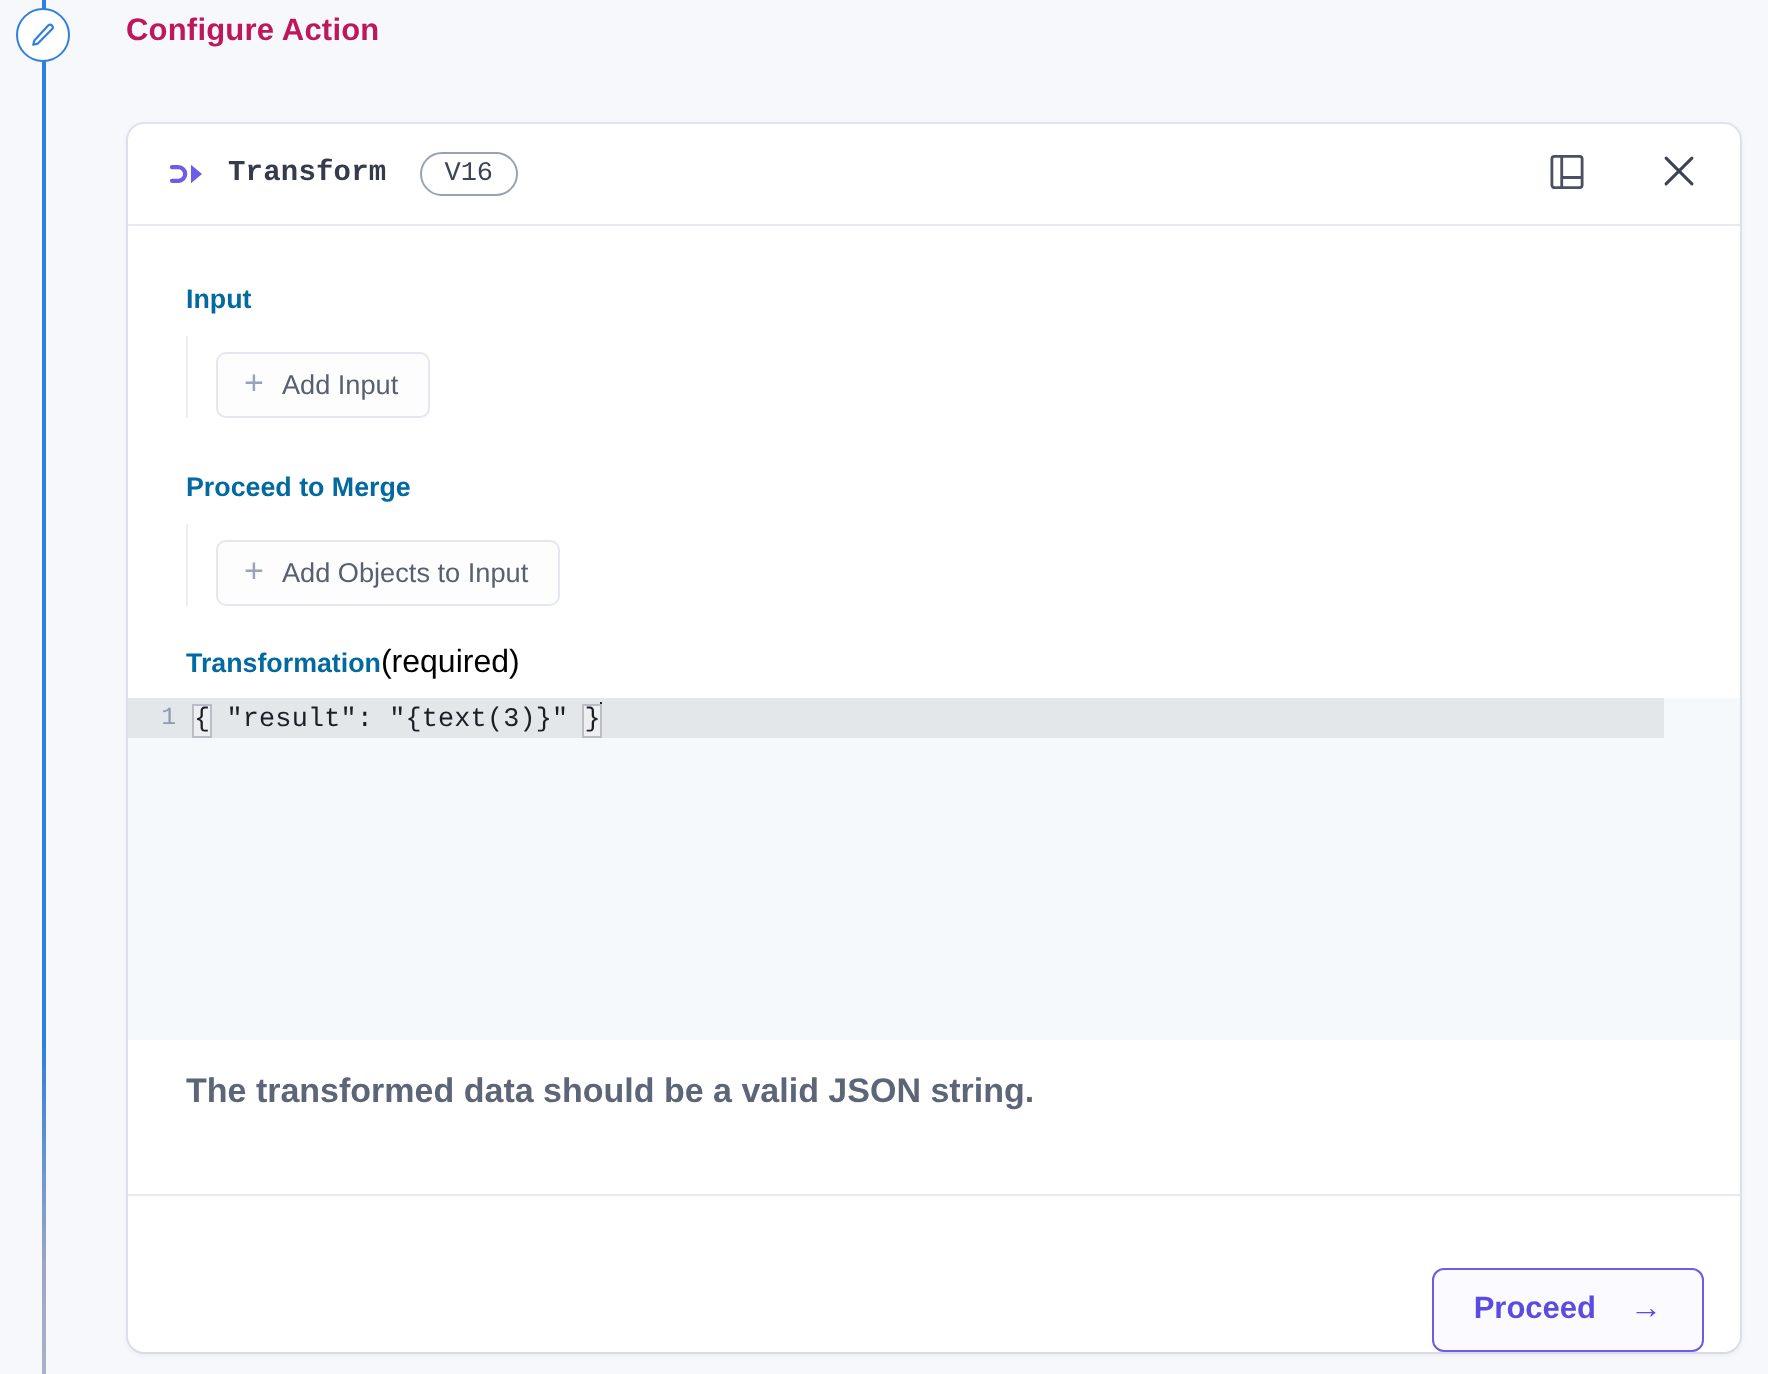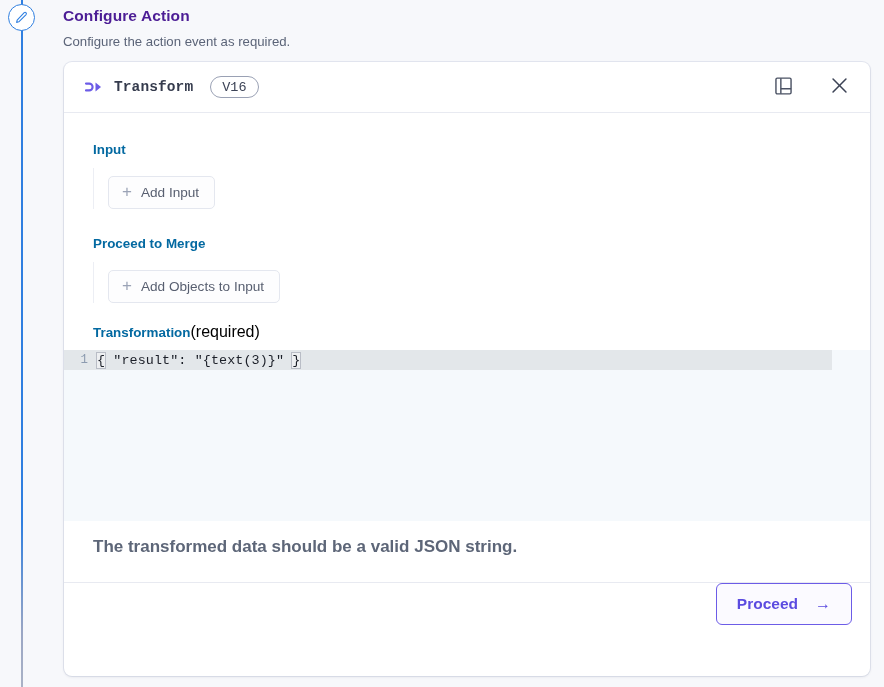--- a/index.html
+++ b/index.html
@@ -44,21 +44,21 @@
 
   
   #page-heading {
     position: absolute;
     left: 63px; top: 5px;
     width: 800px;
   }
   #page-title {
     font-size: 15.5px;
     font-weight: bold;
-    color: #4c1d95;
+    color: #be185d;
     letter-spacing: .1px;
     margin: 0;
     line-height: 21px;
   }
   #page-subtitle {
     font-size: 13.2px;
     color: #5b6478;
     margin: 0;
     padding-top: 7px;
     line-height: 17px;
@@ -224,25 +224,25 @@
     padding: 16px 29px 0 29px;
     font-size: 17px;
     color: #5d6678;
     font-weight: bold;
   }
 
   
   #card-footer {
     position: absolute;
     left: 0; bottom: 0;
-    width: 806px; height: 94px;
+    width: 806px; height: 79px;
     border-top: 1px solid #e8eaf1;
     box-sizing: border-box;
     display: flex;
-    align-items: flex-start;
+    align-items: flex-end;
     justify-content: flex-end;
     padding-right: 18px;
   }
   #proceed-button {
     display: inline-flex;
     align-items: center;
     gap: 17px;
     height: 42px;
     padding: 0 20px;
     background: #fbfaff;
@@ -266,21 +266,20 @@
     <span>
       <svg width="13" height="13" viewBox="0 0 24 24" fill="none" stroke="#2f7fe0" stroke-width="2" stroke-linecap="round" stroke-linejoin="round">
         <path d="M17 3a2.5 2.5 0 0 1 3.5 3.5L7 20l-4 1 1-4z"></path>
       </svg>
     </span>
   </div>
 </div>
 
 <div id="page-heading">
   <div id="page-title">Configure Action</div>
-  <div id="page-subtitle">Configure the action event as required.</div>
 </div>
 
 <div id="action-card">
 
   <div id="card-header">
     <span id="transform-icon">
       <svg width="19" height="14" viewBox="0 0 19 14" fill="none">
         <path d="M2 1.6h3.2a3.4 3.4 0 0 1 0 6.8H2" stroke="#6c5ce7" stroke-width="2.1" stroke-linecap="round" stroke-linejoin="round" transform="translate(0,2)"></path>
         <path d="M11.5 2.4 L17 7 L11.5 11.6 Z" fill="#6c5ce7"></path>
       </svg>

